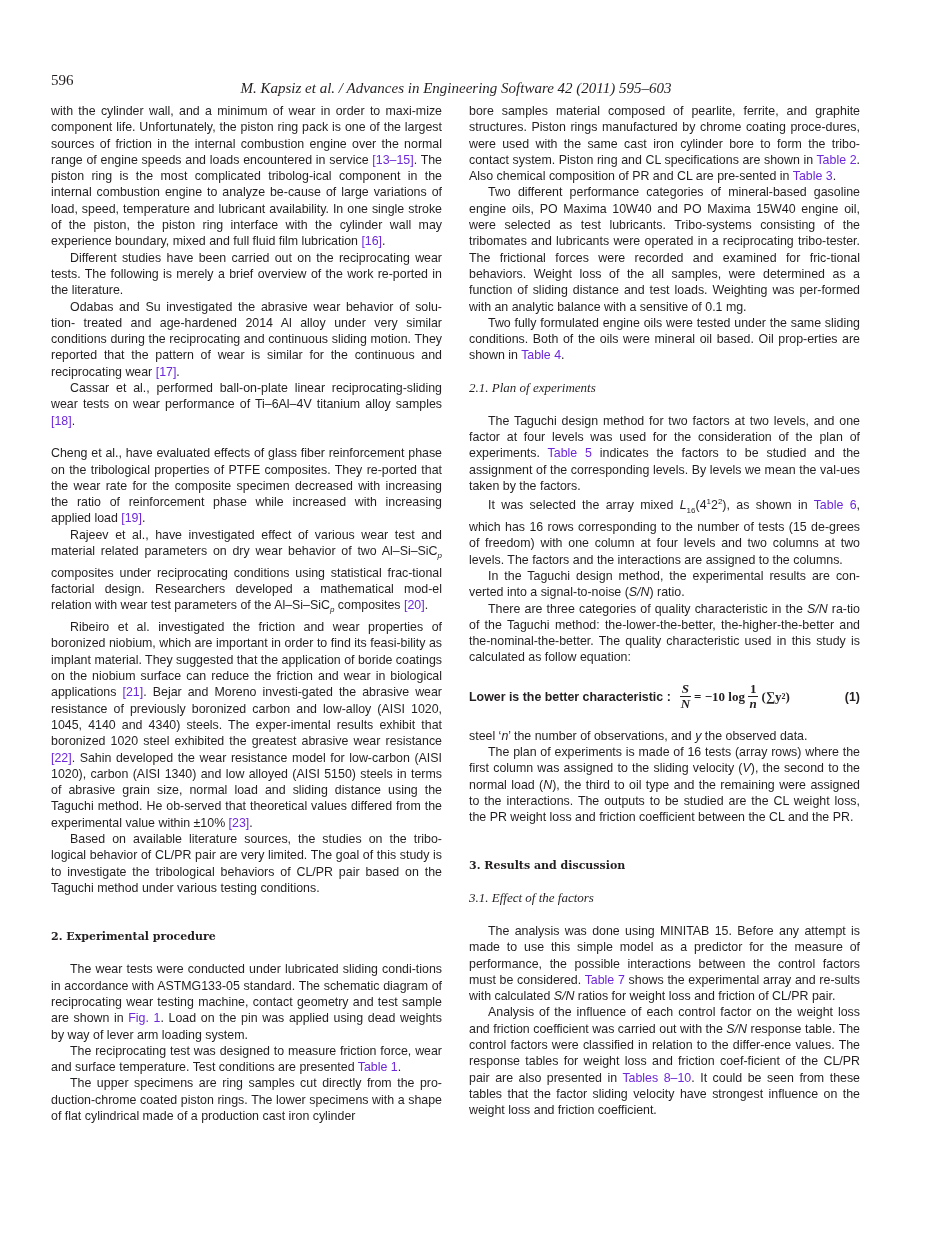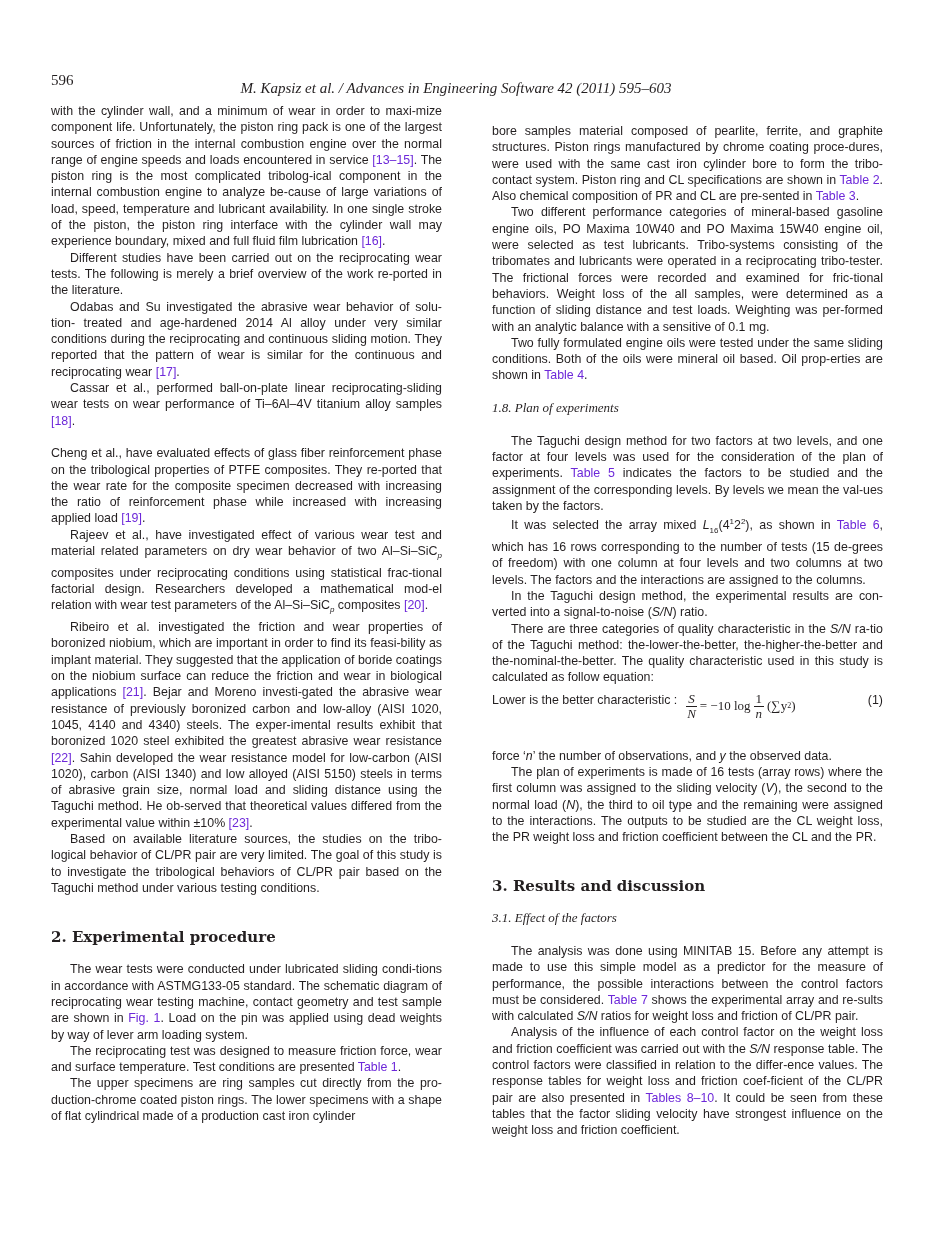--- a/index.html
+++ b/index.html
@@ -6,29 +6,29 @@
   body { width: 925px; height: 1234px; position: relative; overflow: hidden;
          font-family: "DejaVu Serif", "Liberation Serif", serif; color: #231f20; }
   .header { position: absolute; top: 72px; left: 51px; width: 810px; height: 16px;
             font-size: 15px; font-family: "Liberation Serif", serif; }
   .header .pageno { position: absolute; left: 0; top: 0; }
   .header .running { position: absolute; left: 0; right: 0; top: 8px; text-align: center; font-style: italic; }
   .col { position: absolute; top: 103px; width: 391px;
          font-family: "Liberation Sans", sans-serif; font-size: 12.4px; line-height: 16.3px;
          text-align: justify; hyphens: manual; }
   .col.left { left: 51px; }
-  .col.right { left: 492px; margin-top: 20px; }
+  .col.right { left: 469px; }
   p { margin: 0; }
   p.ind { text-indent: 19px; }
   a.ref, span.ref { color: #6d28d9; text-decoration: none; }
   .gap { height: 16.3px; }
   .gap2 { height: 32.6px; }
-  h2 { font-family: "DejaVu Serif", serif; font-weight: bold; font-size: 15px; margin: 0; line-height: 16.3px; }
+  h2 { font-family: "DejaVu Serif", serif; font-weight: bold; font-size: 11px; margin: 0; line-height: 16.3px; }
   h3 { font-family: "Liberation Serif", serif; font-style: italic; font-weight: normal; font-size: 13px; margin: 0; line-height: 16.3px; }
-  .eq { display: flex; align-items: flex-start; height: 50px; margin: 6px 0; }
+  .eq { display: flex; align-items: center; height: 50px; margin: 6px 0; font-weight: bold; }
   .eq .eqlabel { white-space: nowrap; }
   .eq .formula { margin-left: 6px; display: flex; align-items: center; font-family: "Liberation Serif", serif; font-size: 13px; }
   .frac { display: inline-flex; flex-direction: column; align-items: center; line-height: 14px; margin: 0 3px; }
   .frac .num { border-bottom: 1px solid #231f20; padding: 0 2px; }
   .eq .eqno { margin-left: auto; }
   i { font-style: italic; }
   sub, sup { font-size: 8px; }
 </style>
 </head>
 <body>
@@ -54,21 +54,21 @@
   <p class="ind"><span>The wear tests were conducted under lubricated sliding condi-tions in accordance with ASTMG133-05 standard. The schematic diagram of reciprocating wear testing machine, contact geometry and test sample are shown in </span><a class="ref">Fig. 1</a><span>. Load on the pin was applied using dead weights by way of lever arm loading system.</span></p>
   <p class="ind"><span>The reciprocating test was designed to measure friction force, wear and surface temperature. Test conditions are presented </span><a class="ref">Table 1</a><span>.</span></p>
   <p class="ind">The upper specimens are ring samples cut directly from the pro-duction-chrome coated piston rings. The lower specimens with a shape of flat cylindrical made of a production cast iron cylinder</p>
 </div>
 
 <div class="col right">
   <p><span>bore samples material composed of pearlite, ferrite, and graphite structures. Piston rings manufactured by chrome coating proce-dures, were used with the same cast iron cylinder bore to form the tribo-contact system. Piston ring and CL specifications are shown in </span><a class="ref">Table 2</a><span>. Also chemical composition of PR and CL are pre-sented in </span><a class="ref">Table 3</a><span>.</span></p>
   <p class="ind">Two different performance categories of mineral-based gasoline engine oils, PO Maxima 10W40 and PO Maxima 15W40 engine oil, were selected as test lubricants. Tribo-systems consisting of the tribomates and lubricants were operated in a reciprocating tribo-tester. The frictional forces were recorded and examined for fric-tional behaviors. Weight loss of the all samples, were determined as a function of sliding distance and test loads. Weighting was per-formed with an analytic balance with a sensitive of 0.1 mg.</p>
   <p class="ind"><span>Two fully formulated engine oils were tested under the same sliding conditions. Both of the oils were mineral oil based. Oil prop-erties are shown in </span><a class="ref">Table 4</a><span>.</span></p>
   <div class="gap"></div>
-  <h3>1.8. Plan of experiments</h3>
+  <h3>2.1. Plan of experiments</h3>
   <div class="gap"></div>
   <p class="ind"><span>The Taguchi design method for two factors at two levels, and one factor at four levels was used for the consideration of the plan of experiments. </span><a class="ref">Table 5</a><span> indicates the factors to be studied and the assignment of the corresponding levels. By levels we mean the val-ues taken by the factors.</span></p>
   <p class="ind"><span>It was selected the array mixed </span><i>L</i><sub>16</sub><span>(4</span><sup>1</sup><span>2</span><sup>2</sup><span>)</span><span>, as shown in </span><a class="ref">Table 6</a><span>, which has 16 rows corresponding to the number of tests (15 de-grees of freedom) with one column at four levels and two columns at two levels. The factors and the interactions are assigned to the columns.</span></p>
   <p class="ind"><span>In the Taguchi design method, the experimental results are con-verted into a signal-to-noise (</span><i>S/N</i><span>) ratio.</span></p>
   <p class="ind"><span>There are three categories of quality characteristic in the </span><i>S/N</i><span> ra-tio of the Taguchi method: the-lower-the-better, the-higher-the-better and the-nominal-the-better. The quality characteristic used in this study is calculated as follow equation:</span></p>
   <div class="eq">
     <span class="eqlabel">Lower is the better characteristic :</span>
     <span class="formula">
       <span class="frac">
           <i class="num">S</i>
@@ -78,21 +78,21 @@
       <span class="frac">
           <span class="num">1</span>
           <i>n</i>
         </span>
       <span>(∑y</span>
         <sup>2</sup>
         <span>)</span>
     </span>
     <span class="eqno">(1)</span>
   </div>
-  <p><span>force ‘</span><i>n</i><span>’ the number of observations, and </span><i>y</i><span> the observed data.</span></p>
+  <p><span>steel ‘</span><i>n</i><span>’ the number of observations, and </span><i>y</i><span> the observed data.</span></p>
   <p class="ind"><span>The plan of experiments is made of 16 tests (array rows) where the first column was assigned to the sliding velocity (</span><i>V</i><span>), the second to the normal load (</span><i>N</i><span>), the third to oil type and the remaining were assigned to the interactions. The outputs to be studied are the CL weight loss, the PR weight loss and friction coefficient between the CL and the PR.</span></p>
   <div class="gap2"></div>
   <h2>3. Results and discussion</h2>
   <div class="gap" style="height:16px"></div>
   <h3>3.1. Effect of the factors</h3>
   <div class="gap"></div>
   <p class="ind"><span>The analysis was done using MINITAB 15. Before any attempt is made to use this simple model as a predictor for the measure of performance, the possible interactions between the control factors must be considered. </span><a class="ref">Table 7</a><span> shows the experimental array and re-sults with calculated </span><i>S/N</i><span> ratios for weight loss and friction of CL/PR pair.</span></p>
   <p class="ind"><span>Analysis of the influence of each control factor on the weight loss and friction coefficient was carried out with the </span><i>S/N</i><span> response table. The control factors were classified in relation to the differ-ence values. The response tables for weight loss and friction coef-ficient of the CL/PR pair are also presented in </span><a class="ref">Tables 8–10</a><span>. It could be seen from these tables that the factor sliding velocity have strongest influence on the weight loss and friction coefficient.</span></p>
 </div>
 

